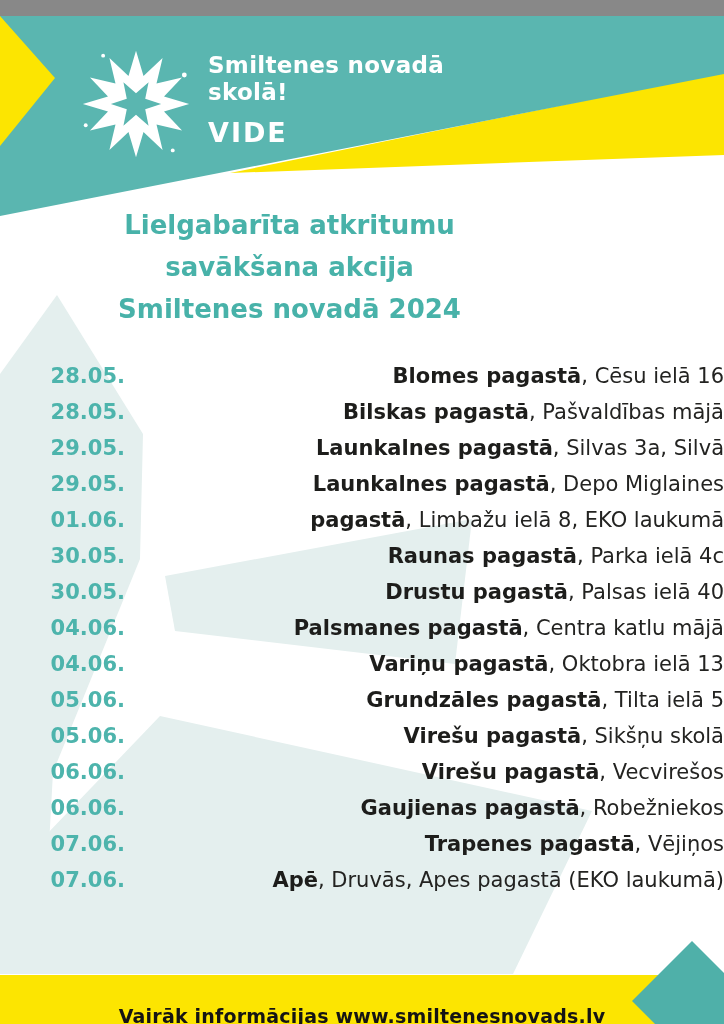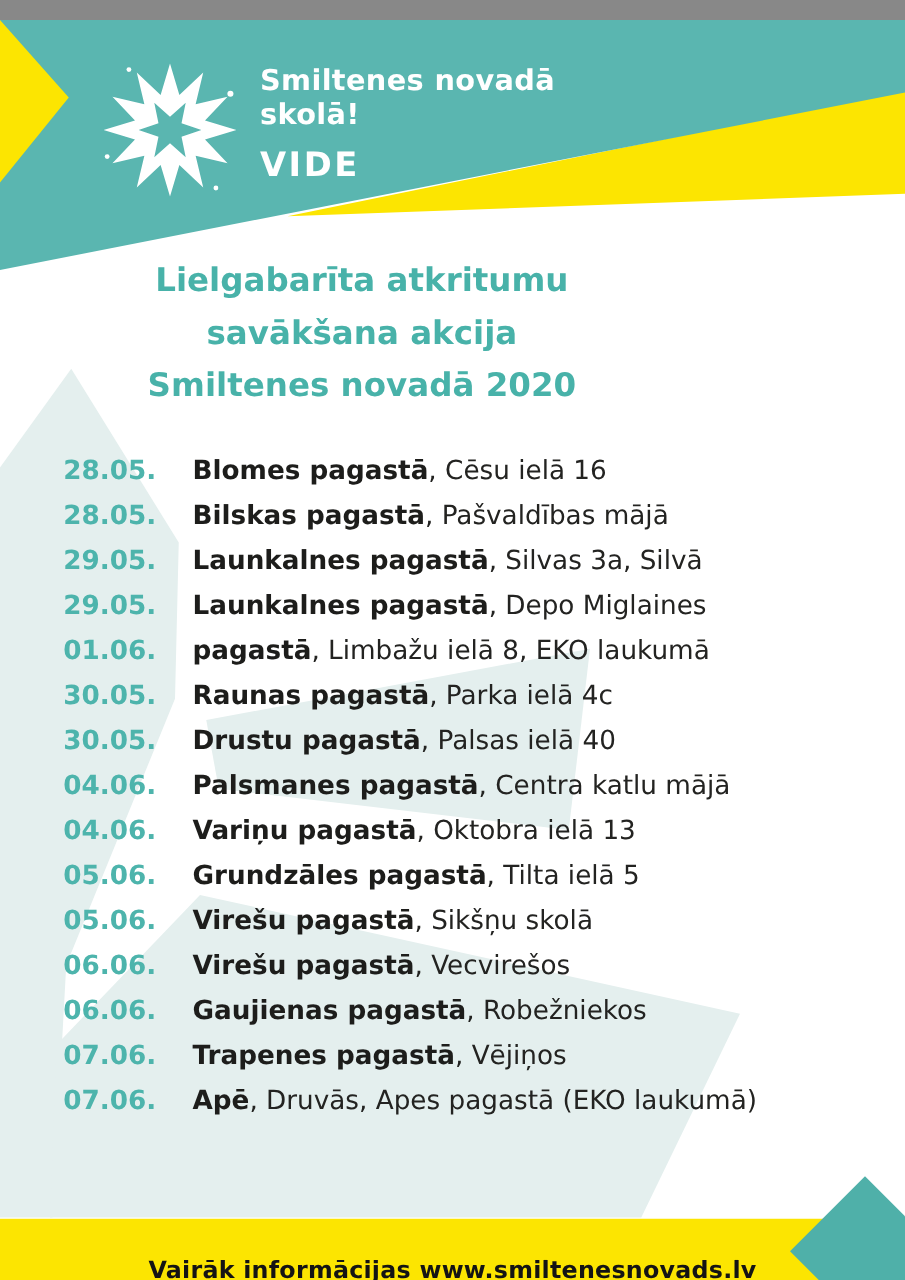--- a/index.html
+++ b/index.html
@@ -39,21 +39,21 @@
     position:absolute;left:0;top:188px;width:579px;z-index:2;
     text-align:center;color:var(--title-teal);
     font-size:26px;font-weight:700;line-height:42px;
   }
 
   .schedule{
     position:absolute;left:0;top:342px;width:724px;z-index:2;
   }
   .row{
     display:flex;align-items:baseline;
-    height:36px;line-height:36px;white-space:nowrap;
+    height:36px;line-height:36px;white-space:nowrap;justify-content:space-between;
   }
   .row .date{
     width:125px;text-align:right;flex:0 0 125px;
     color:var(--date-teal);font-weight:700;font-size:21px;
   }
   .row .loc{
     padding-left:29px;color:#232321;font-size:21px;
   }
   .row .loc .b{font-weight:700;color:var(--ink);}
 
@@ -100,21 +100,21 @@
     <div class="logo-text">
       <div class="logo-line">Smiltenes novadā</div>
       <div class="logo-line">skolā!</div>
       <div class="logo-vide">VIDE</div>
     </div>
   </div>
 
   <div class="poster-title">
     <div>Lielgabarīta atkritumu</div>
     <div>savākšana akcija</div>
-    <div>Smiltenes novadā 2020</div>
+    <div>Smiltenes novadā 2024</div>
   </div>
 
   <div class="schedule">
     <div class="row">
       <div class="date">28.05.</div>
       <div class="loc"><span class="b">Blomes pagastā</span><span>, Cēsu ielā 16</span></div>
     </div>
 
     <div class="row">
       <div class="date">28.05.</div>

